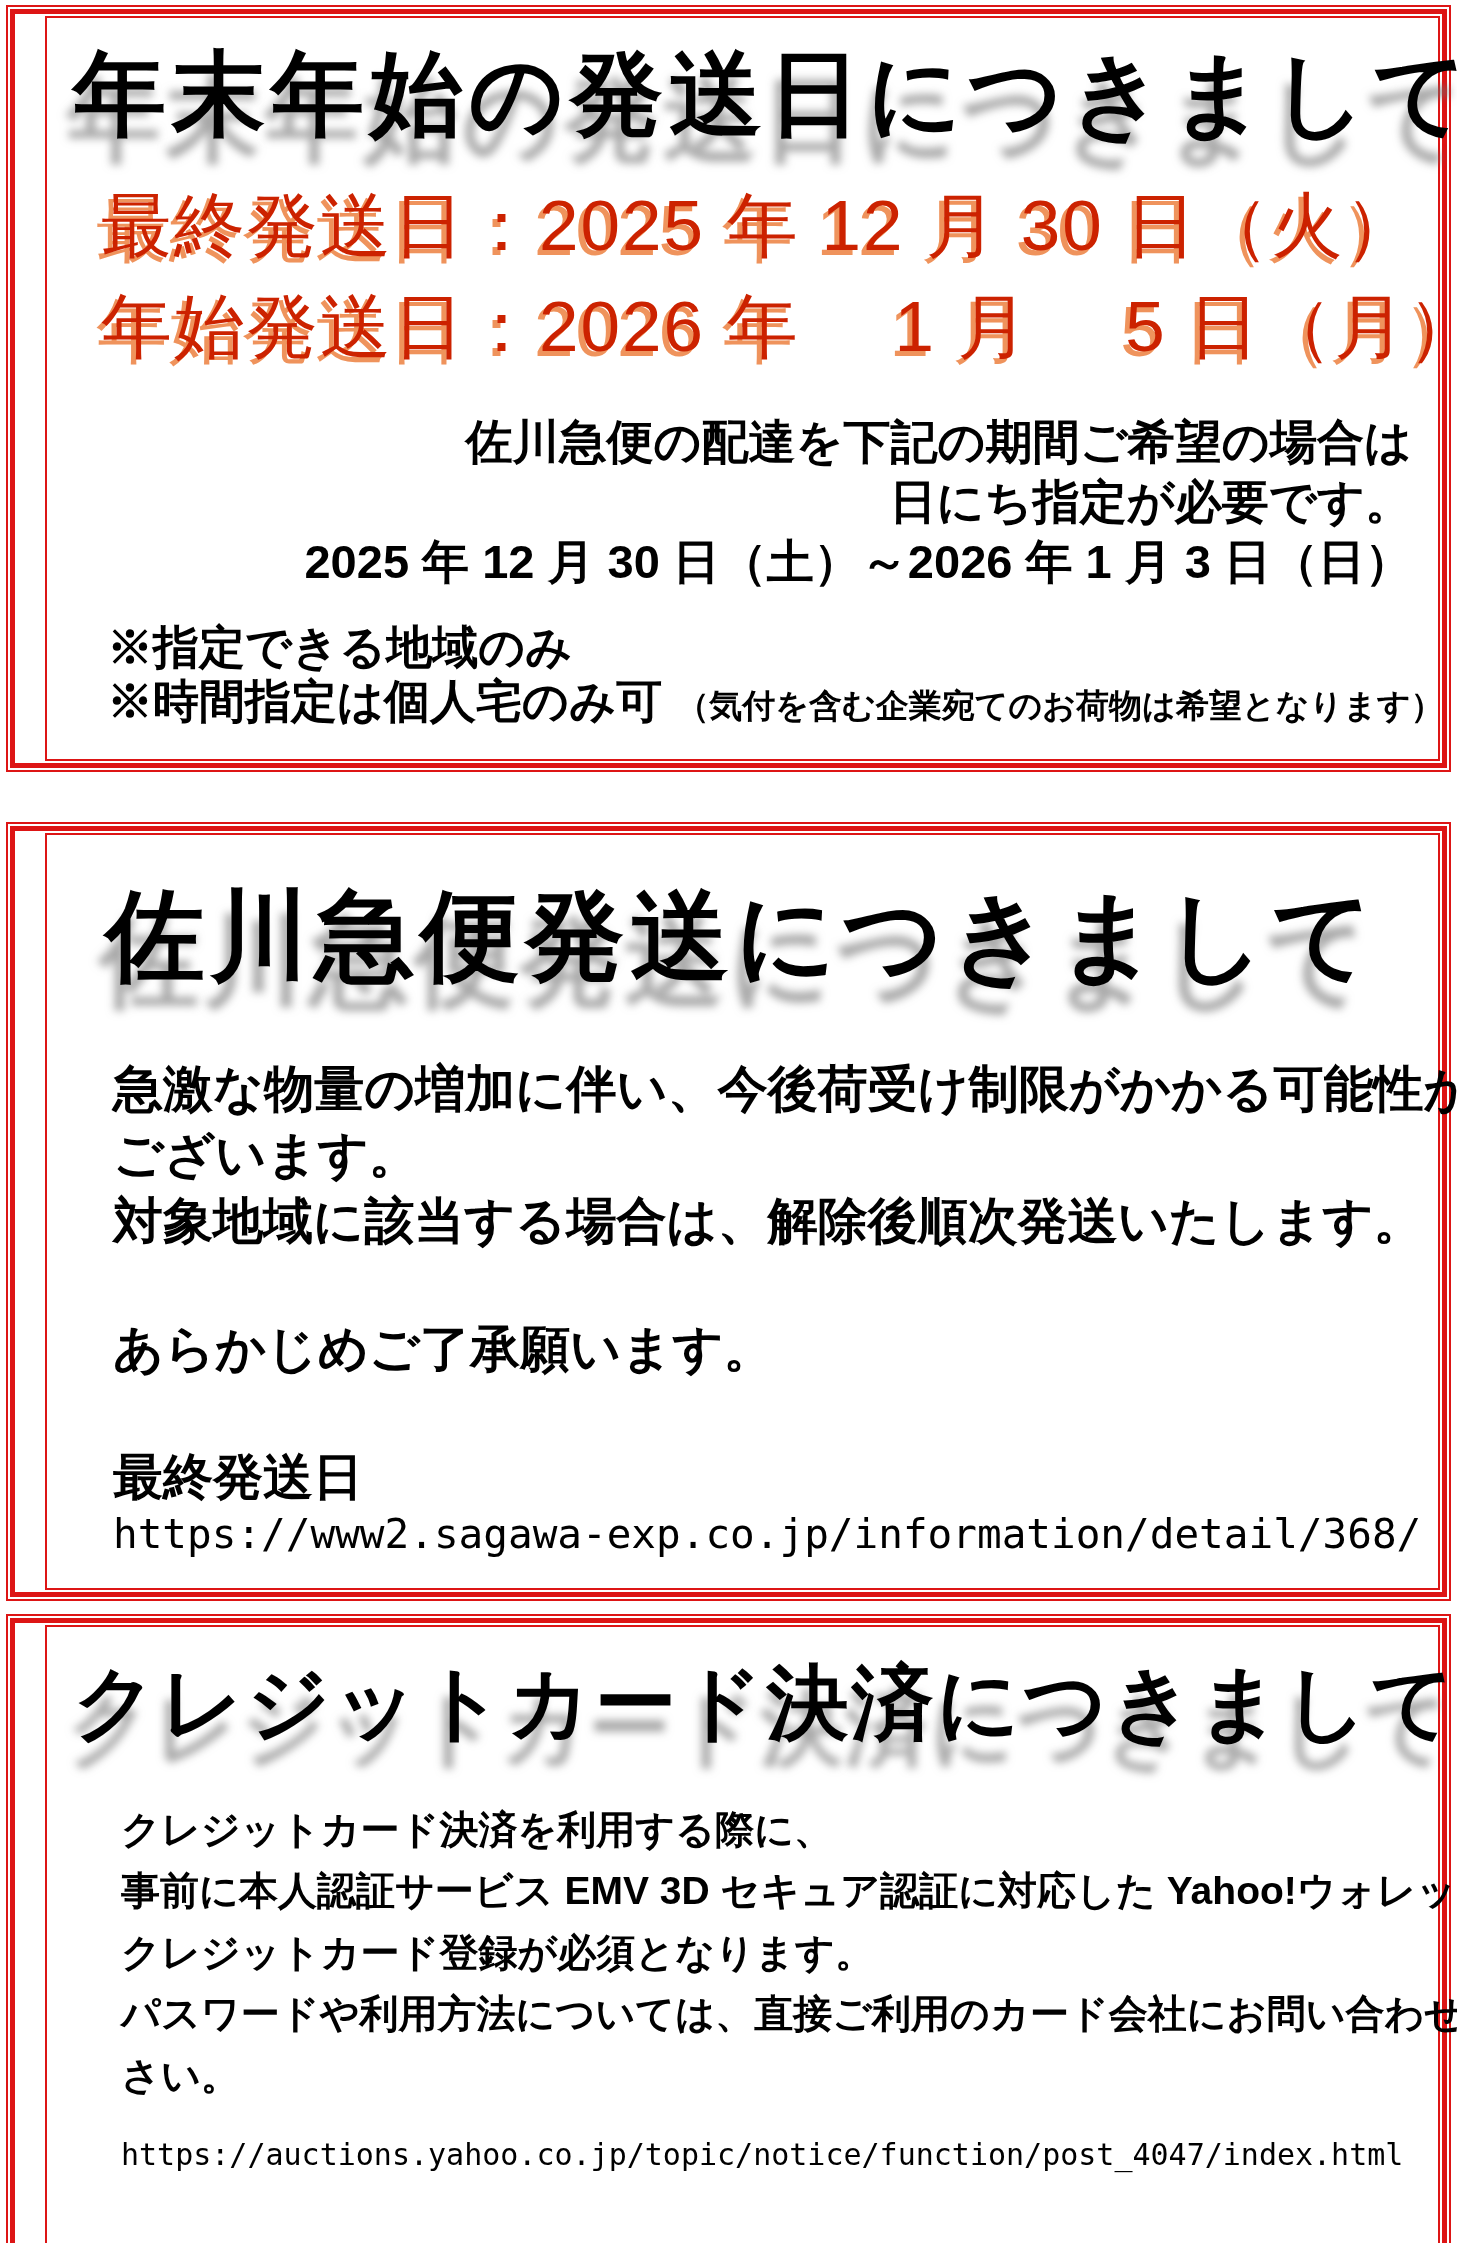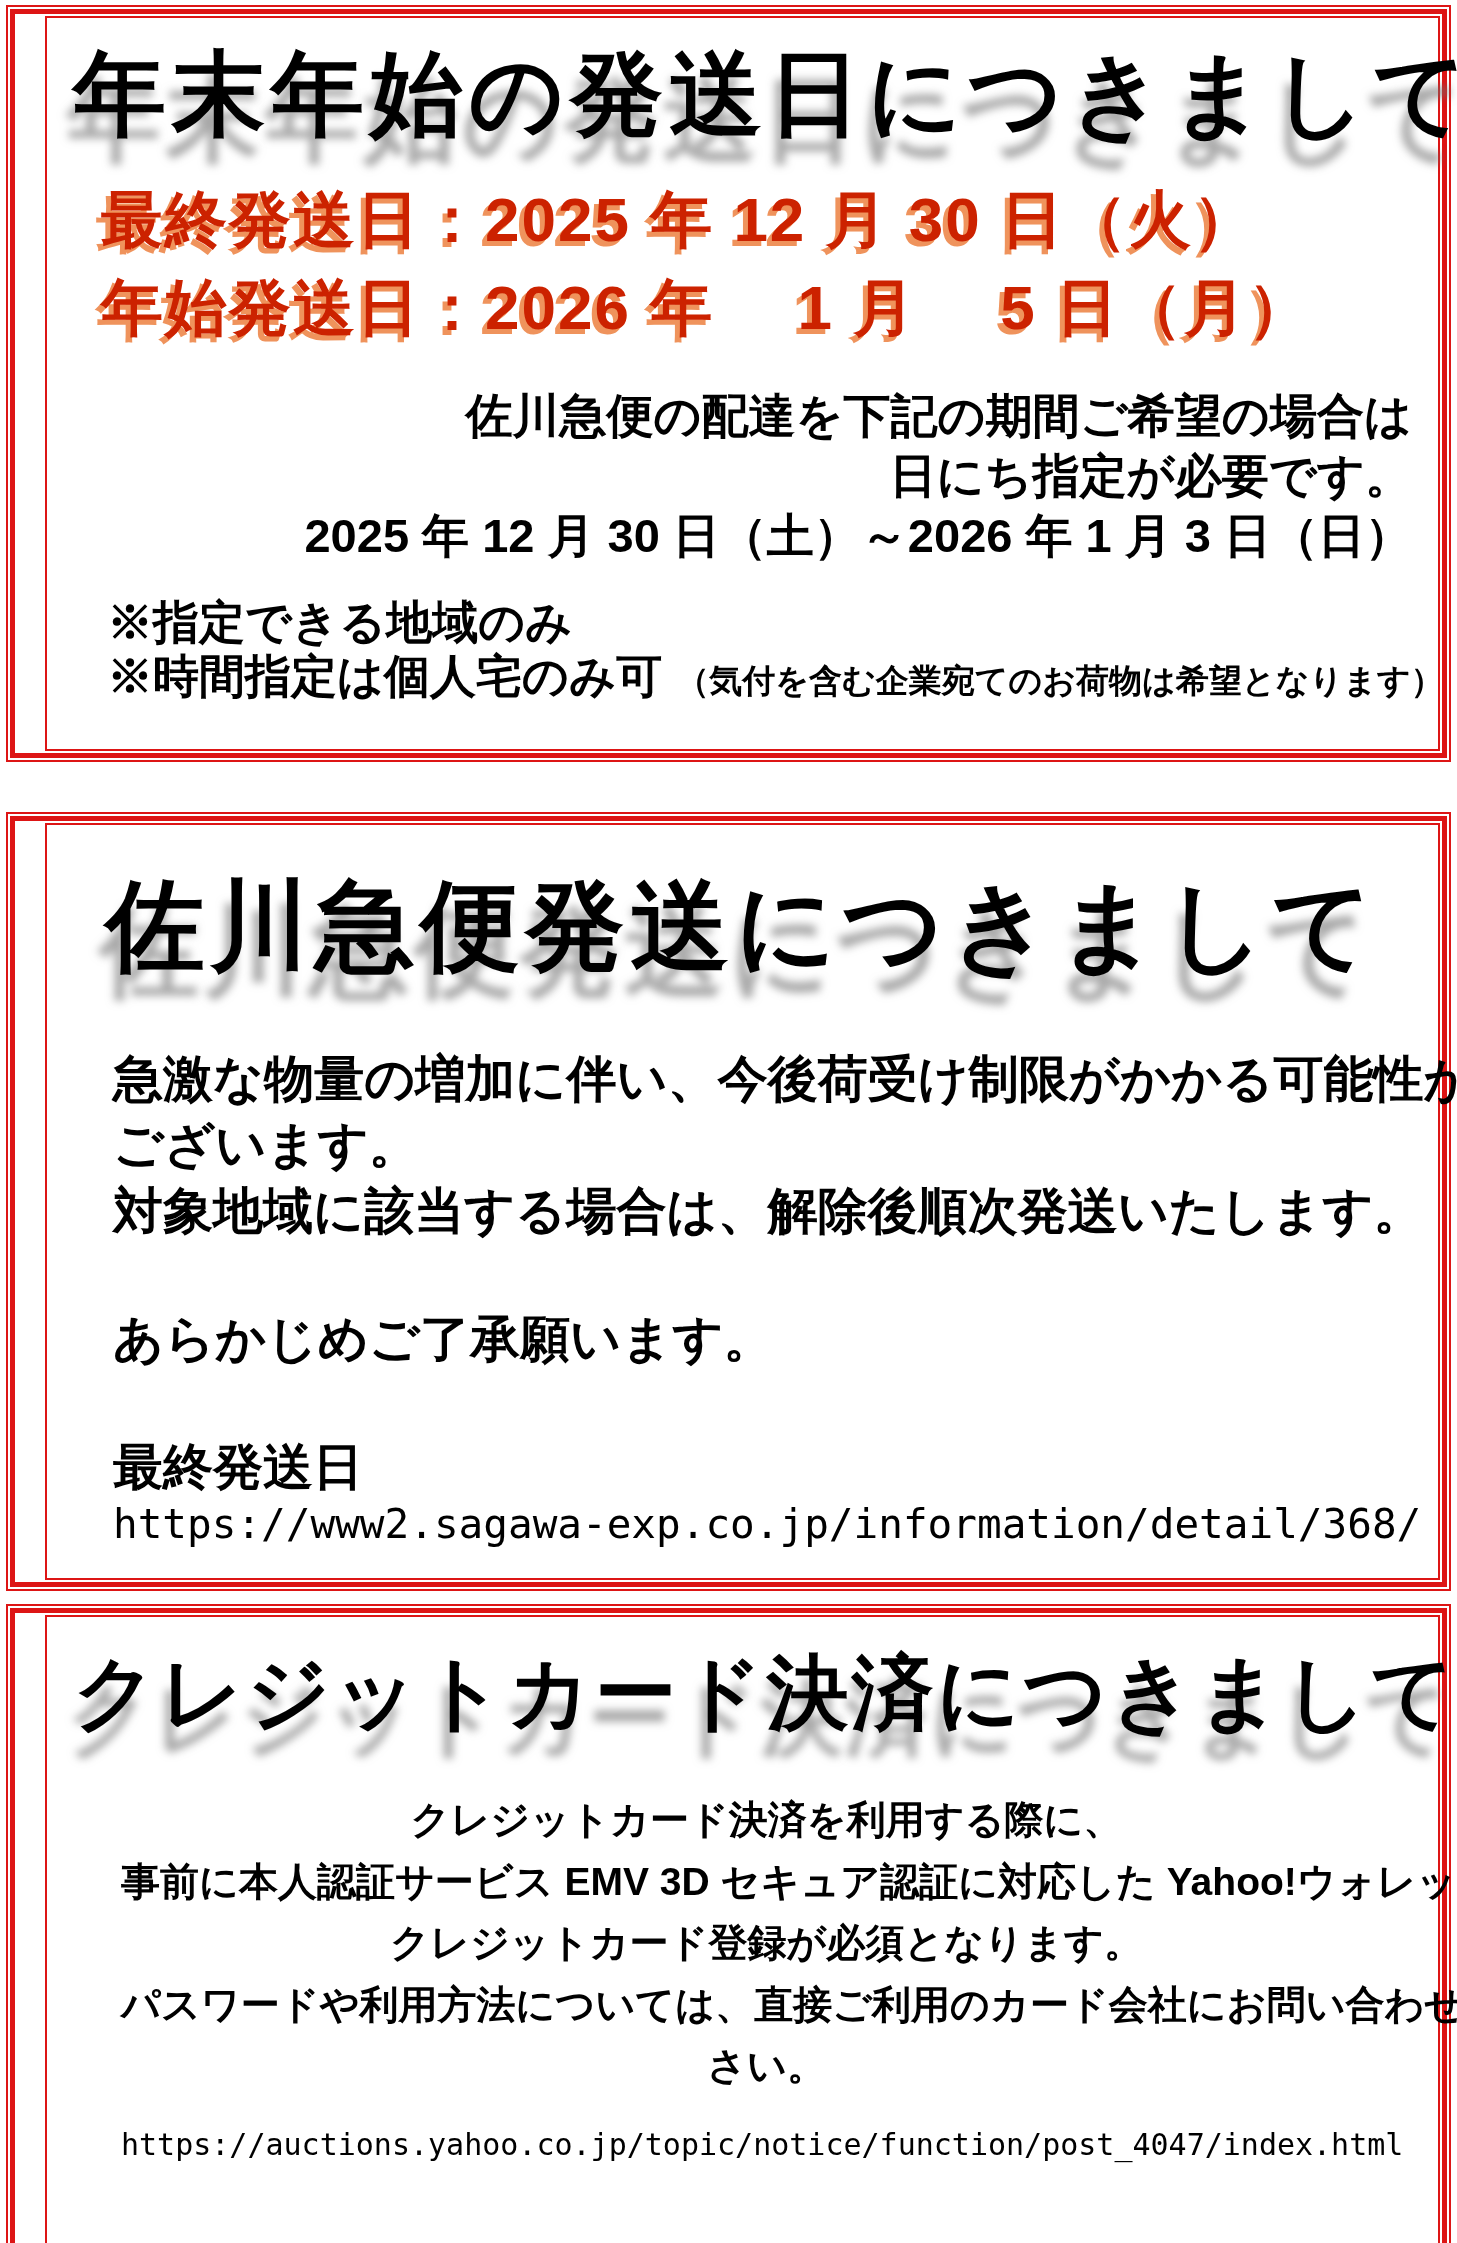--- a/index.html
+++ b/index.html
@@ -32,21 +32,21 @@
     color:#000;
     margin:0;
     text-shadow:-6px 26px 9px rgba(110,110,110,0.60);
   }
   .t1{ font-size:93px; letter-spacing:6px; margin:6px 0 18px 0; }
   .t2{ font-size:99px; letter-spacing:6px; margin:28px 0 52px 0;font-family:Liberation Mono, monospace; }
   .t3{ font-size:82px; letter-spacing:3px; margin:14px 0 40px 0; }
 
   .red-line{
     color:var(--text-red);
-    font-size:62px; font-weight:bold;
+    font-size:71px; font-weight:normal;
     letter-spacing:2px; line-height:1.42;
     white-space:nowrap;
     padding-left:28px;
     text-shadow:-5px 5px 0 var(--text-red-shadow);
   }
   .red-lines{ margin-bottom:34px; }
 
   .s1-body{ font-size:47px; font-weight:bold; line-height:1.28; padding-left:36px; white-space:nowrap;text-align:right; }
   .s1-indent{ padding-left:752px; }
   .s1-date{ padding-left:118px; }
@@ -55,21 +55,21 @@
   .s1-note-sub{ font-size:33px; margin-left:14px; }
 
   .s2-body{ font-size:50px; font-weight:bold; line-height:1.32; padding-left:40px; white-space:nowrap; }
   .gap-line{ height:62px; }
   .url-lg{
     font-family:"DejaVu Sans Mono", monospace;
     font-size:41px; font-weight:500; letter-spacing:0px;
     padding-left:40px; white-space:nowrap;
   }
 
-  .s3-body{ font-size:39px; font-weight:bold; line-height:1.58; padding-left:48px; white-space:nowrap;text-align:center; }
+  .s3-body{ font-size:39px; font-weight:bold; line-height:1.58; padding-left:48px; white-space:nowrap; }
   .url-sm{
     font-family:"DejaVu Sans Mono", monospace;
     font-size:30px; font-weight:500;
     padding-left:48px; white-space:nowrap;
     margin-top:30px;
   }
 
   .s1 .frame-inner{ min-height:735px; }
   .s2 .frame-inner{ min-height:660px; }
   .s3 .frame-inner{ min-height:640px; }

